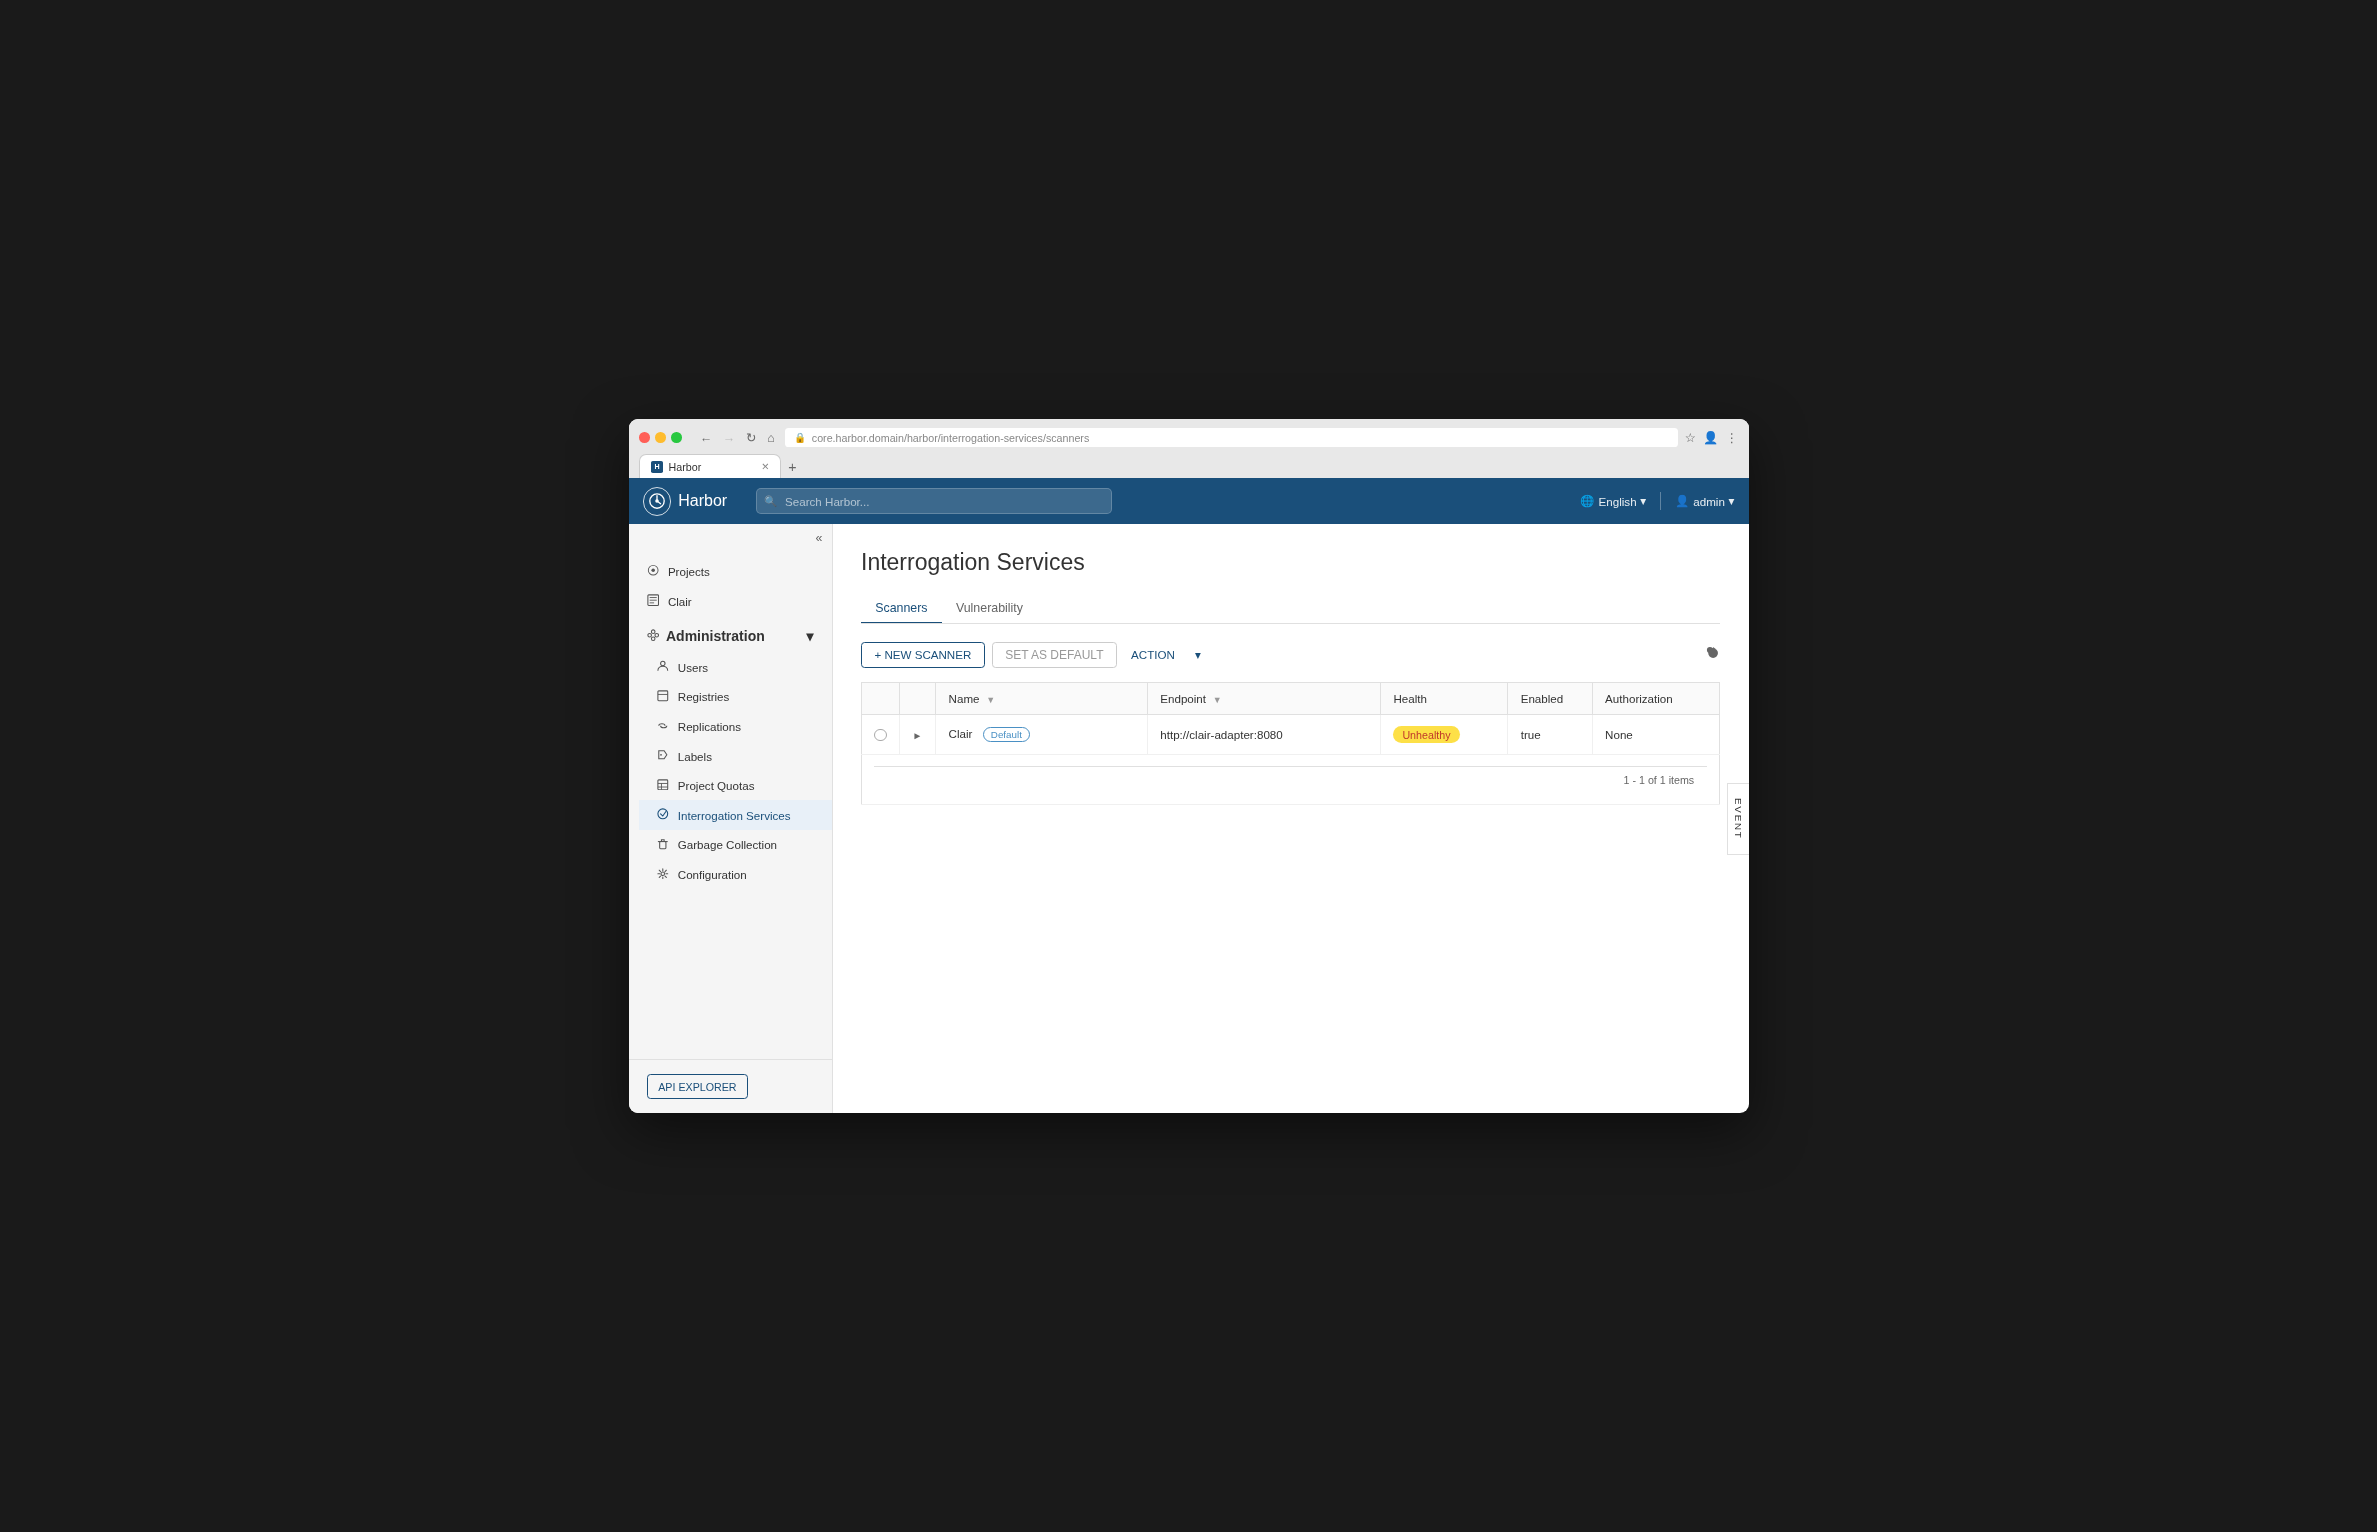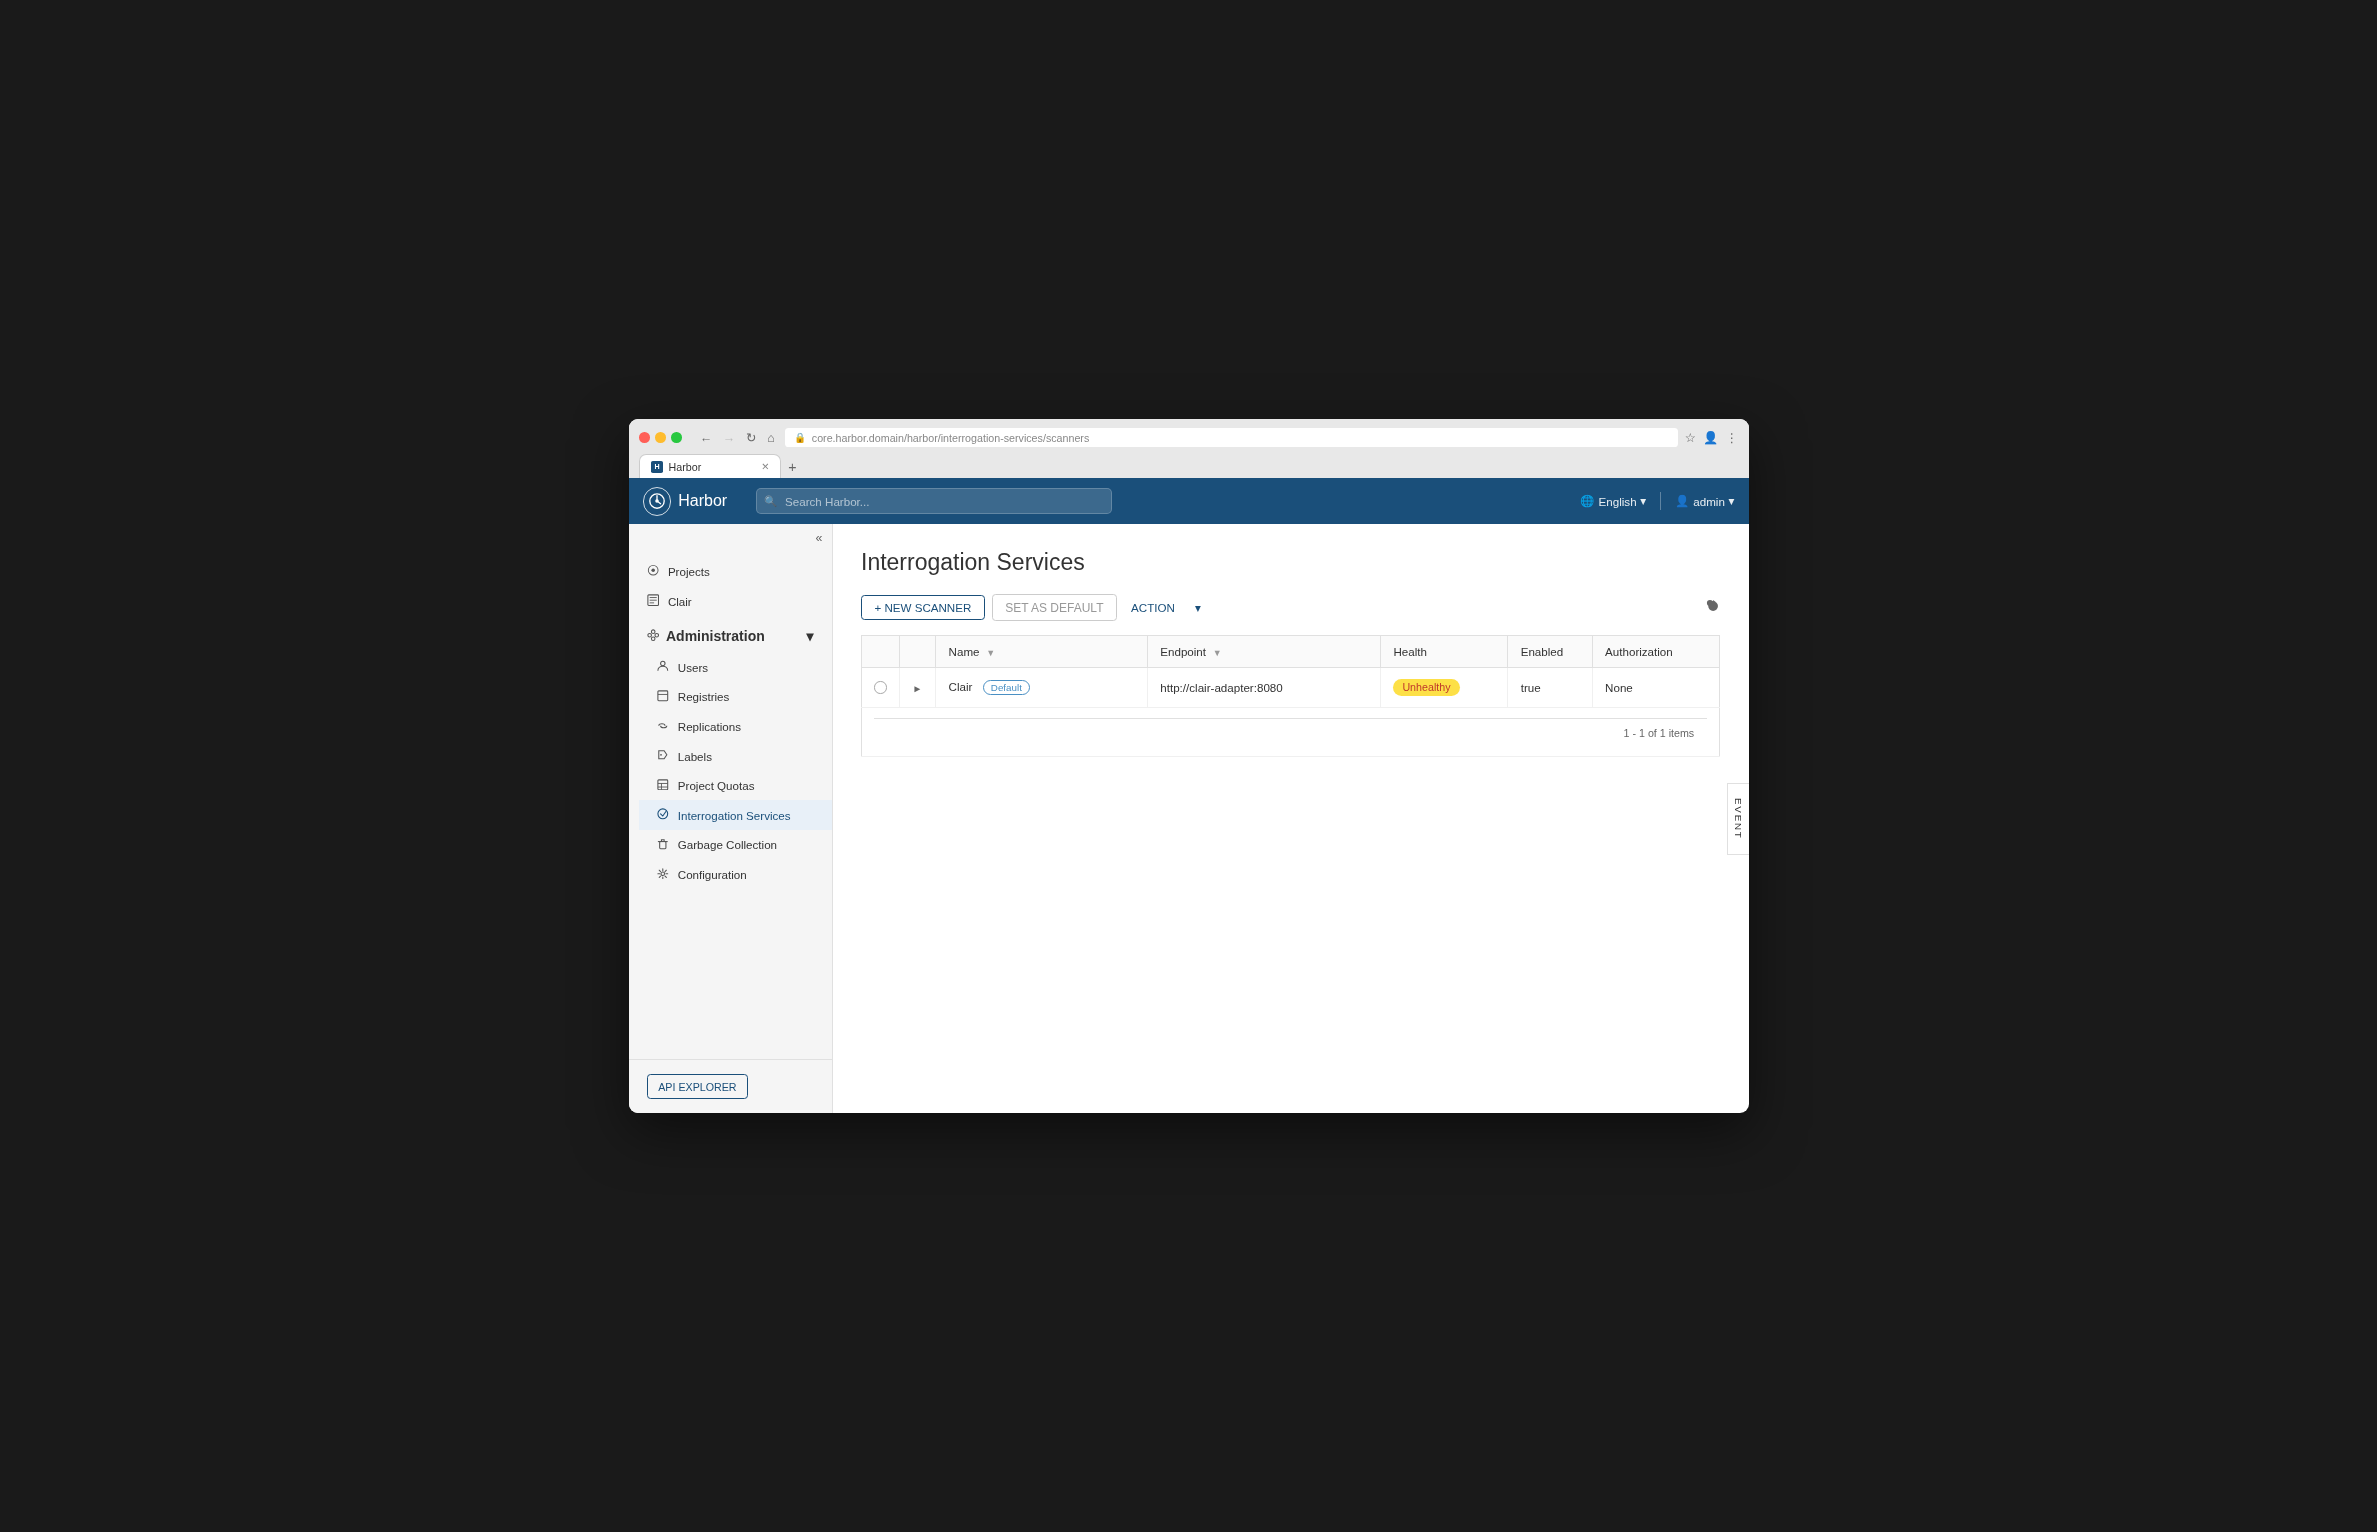--- a/index.html
+++ b/index.html
@@ -674,20 +674,24 @@
           </div>
         </nav>
         <div class="sidebar-bottom">
           <button class="api-explorer-btn">API EXPLORER</button>
         </div>
       </aside>
 
       <main class="content">
         <h1 class="page-title">Interrogation Services</h1>
 
+        <div class="tabs">
+          <div class="tab-item active">Scanners</div>
+          <div class="tab-item">Vulnerability</div>
+        </div>
 
         <div class="toolbar">
           <button class="btn-new-scanner">+ NEW SCANNER</button>
           <button class="btn-set-default">SET AS DEFAULT</button>
           <button class="btn-action">
             <span>ACTION</span>
             <span>▾</span>
           </button>
           <div class="toolbar-right">
             <svg width="14.2" height="14.2" viewBox="0 0 16 16" fill="currentColor">

